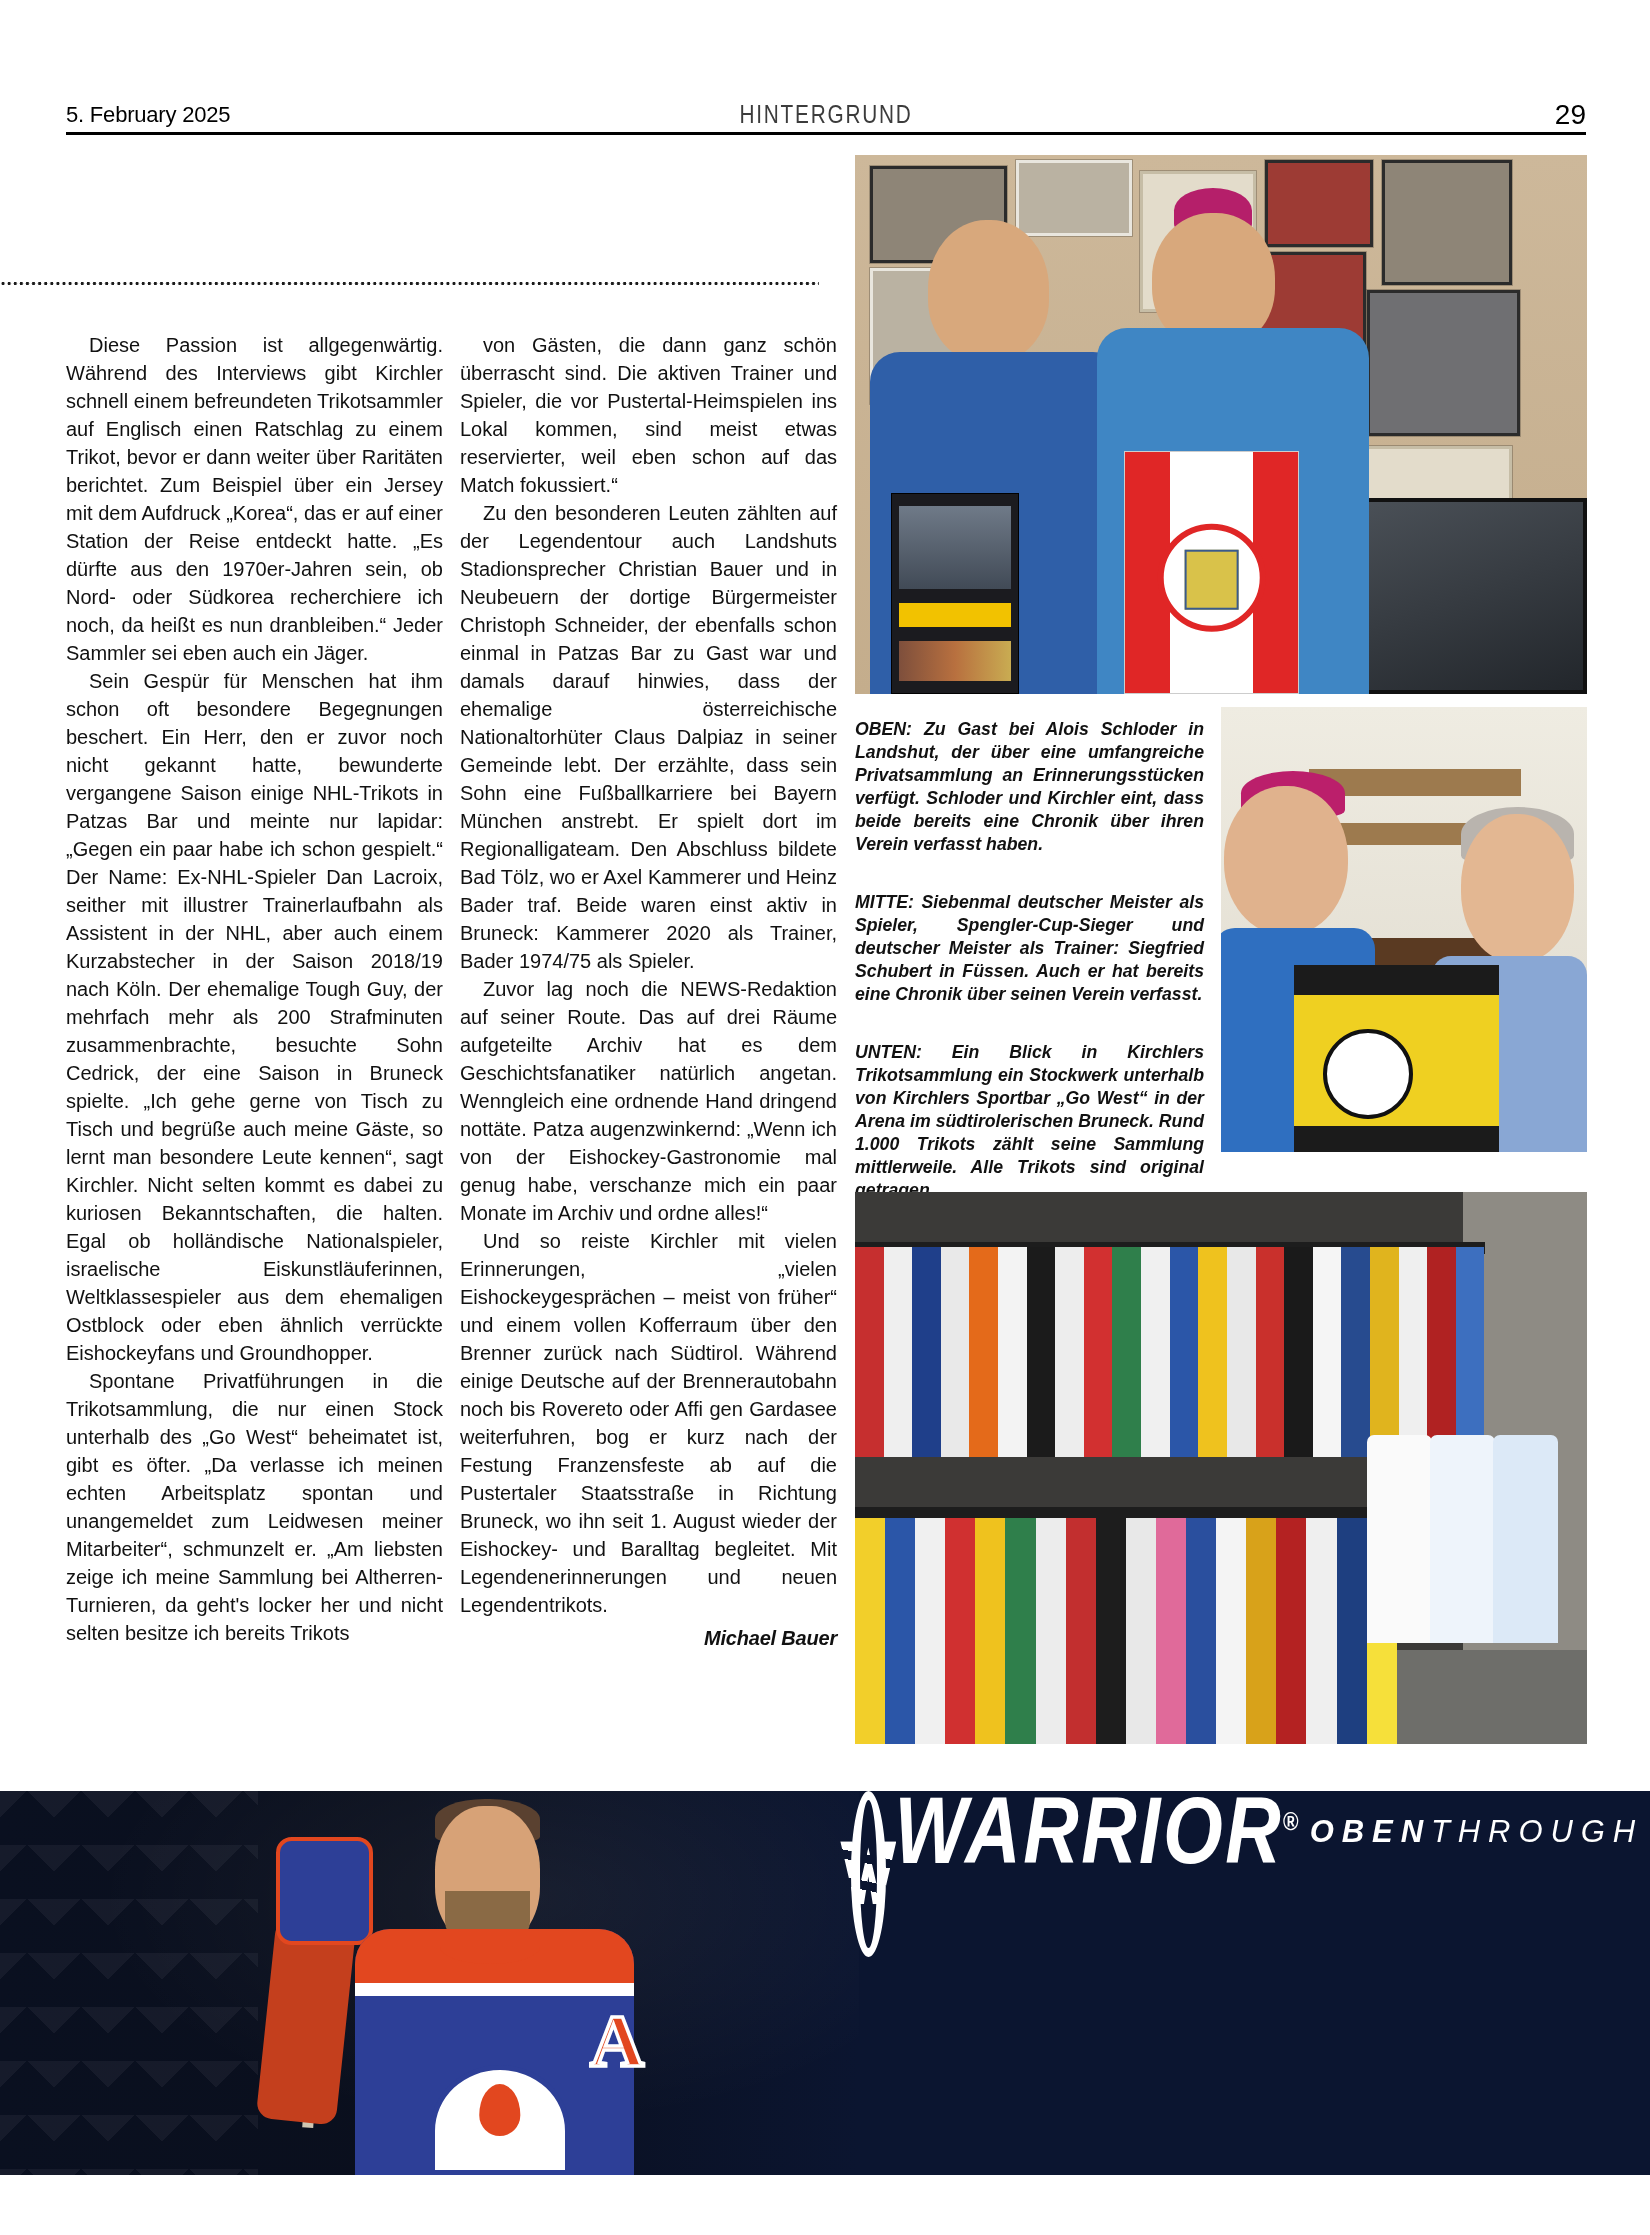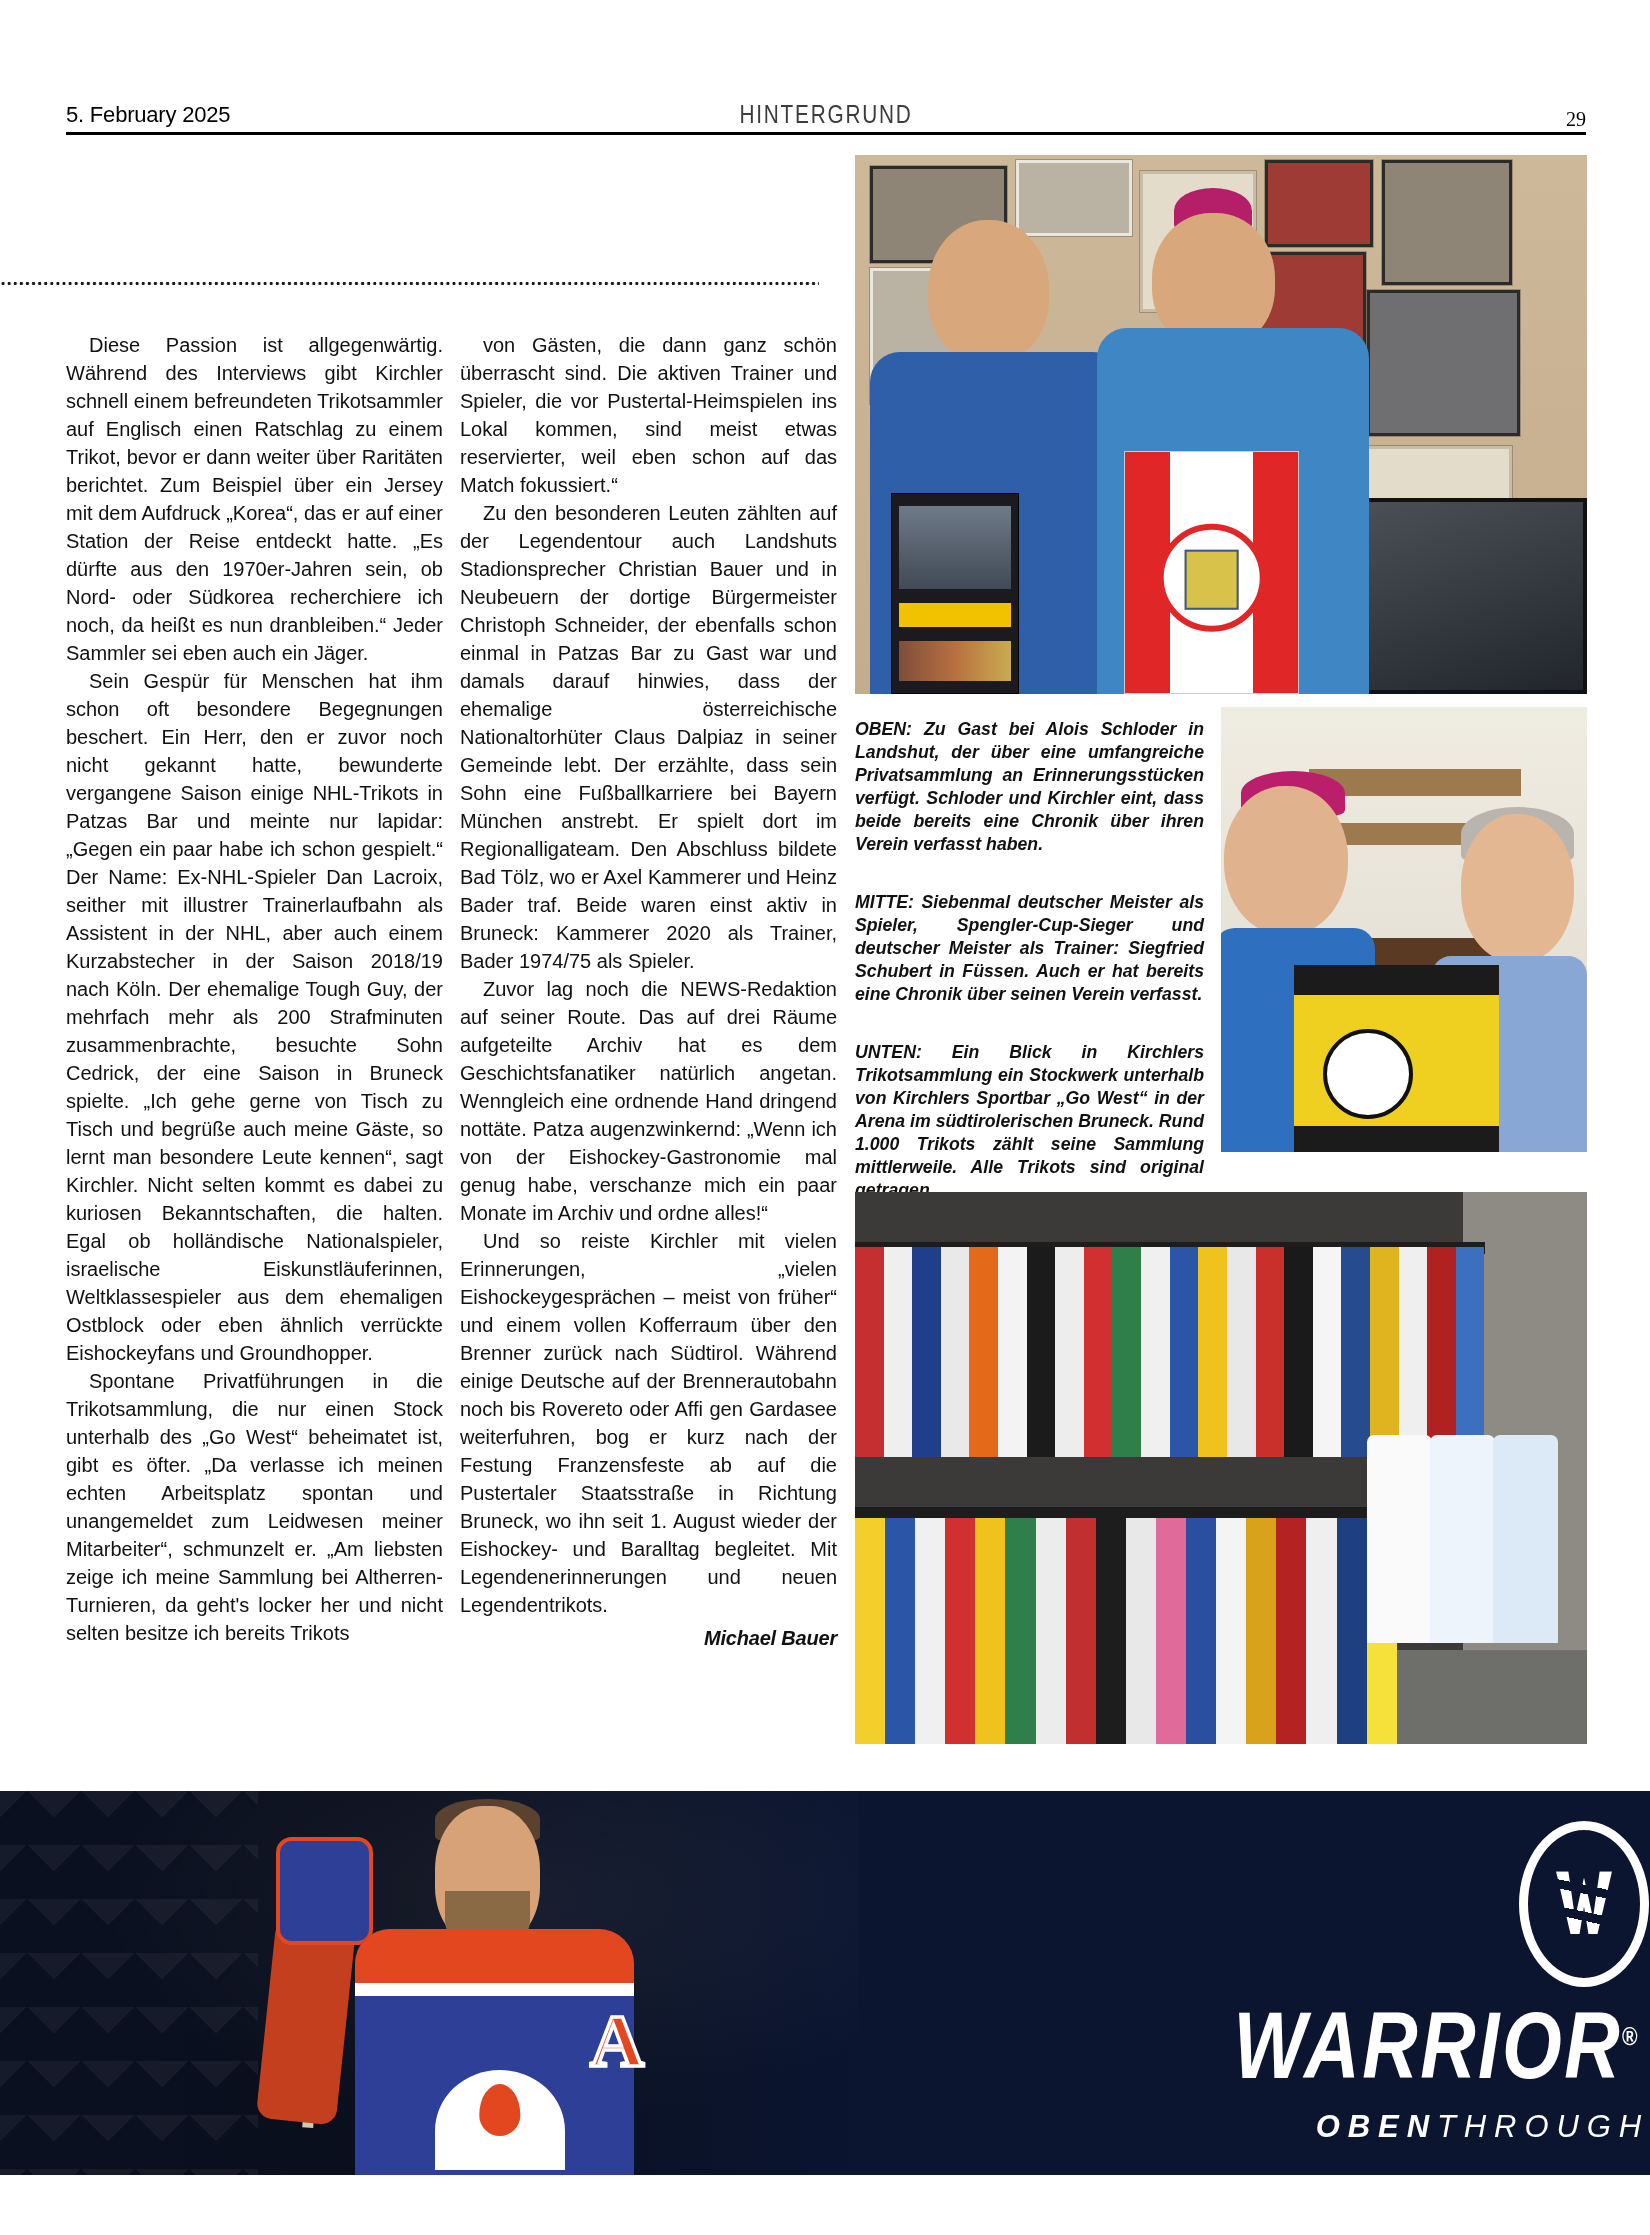--- a/index.html
+++ b/index.html
@@ -27,21 +27,21 @@
   .mast-section{
     position:absolute;left:0;right:0;bottom:5.2px;
     text-align:center;
     font-size:26px;letter-spacing:2.2px;
     color:#3c3c3c;
     transform:scaleX(.80);
     font-weight:400;
   }
   .mast-page{
     position:absolute;right:0;bottom:4.4px;
-    font-size:20px;font-weight:400;font-family:Liberation Serif, serif;
+    font-size:28px;font-weight:400;
   }
   .mast-rule{
     position:absolute;left:0;right:0;bottom:0;height:2.6px;background:#000;
   }
 
   
   .headline-wrap{
     position:absolute;left:0;top:148px;width:812px;height:114px;
   }
   .headline{
@@ -249,22 +249,22 @@
     font-family:"Liberation Serif", serif;font-weight:700;font-size:75px;
     color:#e2471f;-webkit-text-stroke:3.5px #ffffff;}
   .player .glove{position:absolute;left:14%;top:12%;width:18%;height:26%;
     background:#2d3f97;border-radius:15.7px;border:4.4px solid #e2471f;}
   .player .arm{position:absolute;left:12%;top:34%;width:16%;height:52%;
     background:#c43f1d;border-radius:15.7px;transform:rotate(6deg);}
   .player .stick{position:absolute;left:21%;top:22%;width:10.5px;height:66%;
     background:linear-gradient(180deg,#efe9dc,#cfc6b2);transform:rotate(4deg);}
 
   .ad-right{
-    position:absolute;right:2px;top:0;width:48%;height:100%;
-    display:flex;flex-direction:column;align-items:flex-end;justify-content:center;
+    position:absolute;right:8px;top:0;width:48%;height:100%;
+    display:flex;align-items:flex-start;justify-content:center;
     color:#ffffff;
   }
   .w-mark{
     width:112px;height:148px;border:9.6px solid #ffffff;border-radius:50%;
     position:relative;margin-bottom:19px;
   }
   .w-mark:before{
     content:"";position:absolute;left:50%;top:50%;transform:translate(-50%,-52%);
     width:56px;height:63px;
     background:

